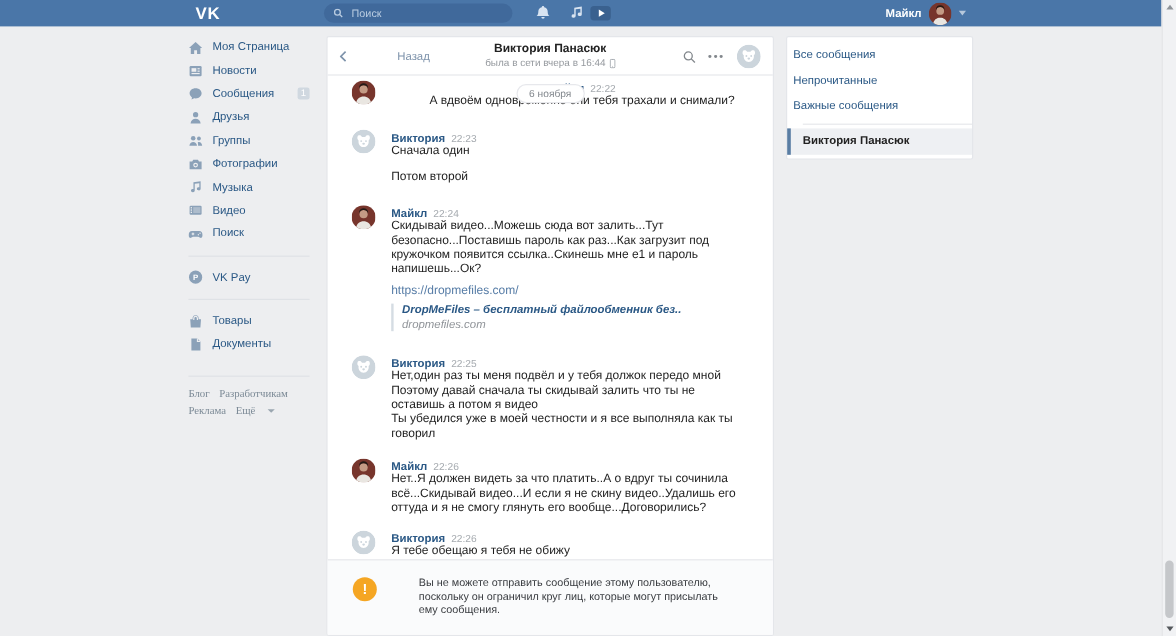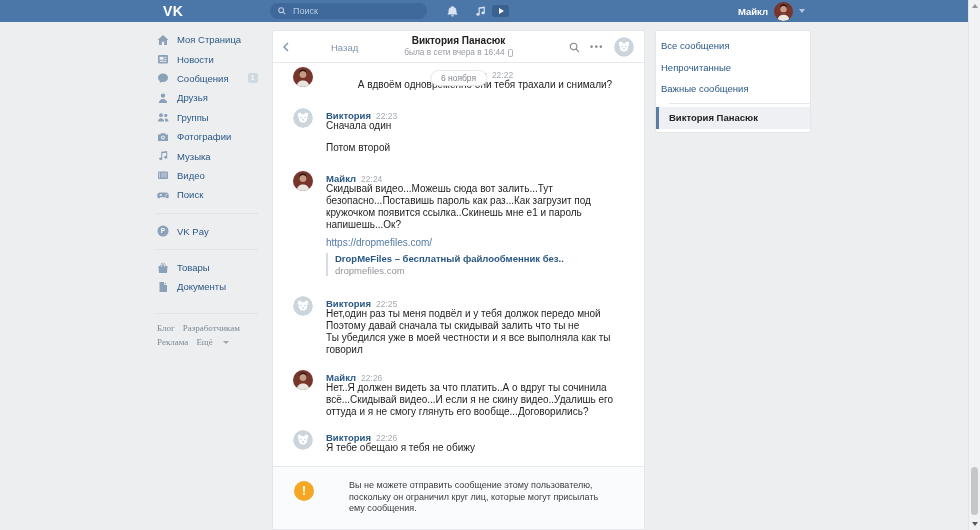--- a/index.html
+++ b/index.html
@@ -48,21 +48,21 @@
   .messages { position:relative; height:403px; overflow:hidden; }
   .date-pill { position:absolute; top:7px; left:50%; transform:translateX(-50%); background:#fff; border:1px solid #e7e8ec; border-radius:9px; padding:2px 10px; font-size:8.5px; color:#81868c; z-index:2; white-space:nowrap; }
   .grp { position:relative; padding-left:53px; }
   .grp .gav { position:absolute; left:20px; top:0; width:20px; height:20px; }
   .ghead { height:12px; line-height:12px; white-space:nowrap; }
   .gname { font-size:9.5px; font-weight:700; color:#2a5885; }
   .gtime { font-size:8.5px; color:#a6abb0; margin-left:5px; }
   .mline { font-size:10px; line-height:12px; color:#1e1e1e; white-space:nowrap; }
   .para-gap { margin-top:10px; }
   .mlink { font-size:10px; line-height:12px; color:#567ca6; margin-top:6px; white-space:nowrap; cursor:pointer; }
-  .attach { margin-top:4px; border-left:2px solid #d5dce3; padding-left:7px; cursor:pointer; }
+  .attach { margin-top:4px; border-left:2px solid #d5dce3; padding-left:7px; cursor:pointer;font-style:italic; }
   .att-title { font-size:9.5px; line-height:11.5px; font-weight:700; color:#2a5885; white-space:nowrap; }
   .att-domain { font-size:9.5px; line-height:11.5px; color:#909499; white-space:nowrap; }
   .mt17 { margin-top:17px; } .mt20 { margin-top:20px; } .mt14 { margin-top:14px; } .mt12 { margin-top:12px; } .mt4 { margin-top:4px;text-align:center; }
 
   .notice { position:absolute; left:0; right:0; bottom:0; height:63px; background:#fafbfc; border-top:1px solid #e7e8ec; }
   .warn { position:absolute; left:21px; top:14px; width:20px; height:20px; border-radius:50%; background:#f5a623; color:#fff; font-weight:800; font-size:12px; text-align:center; line-height:20px; }
   .notice-text { position:absolute; left:76px; top:13px; font-size:9px; line-height:11.5px; color:#393c40; }
 
   
   .rpanel { position:absolute; left:655px; top:30px; width:156px; height:103px; background:#fff; border:1px solid #e4e6ea; border-radius:2px; padding-top:4px; }
@@ -341,20 +341,21 @@
             <circle cx="10" cy="10" r="10" fill="#ccd5dc"></circle>
             <path fill="#fff" d="M5.2 5.2 C6.8 4.4 8 4.8 8.6 6.2 L11.4 6.2 C12 4.8 13.2 4.4 14.8 5.2 C15.6 6.8 15.2 8.2 14.2 9 C14.6 12.2 12.8 14.6 10 14.6 C7.2 14.6 5.4 12.2 5.8 9 C4.8 8.2 4.4 6.8 5.2 5.2 Z"></path>
             <circle cx="8" cy="9.6" r="0.8" fill="#ccd5dc"></circle>
             <circle cx="12" cy="9.6" r="0.8" fill="#ccd5dc"></circle>
             <ellipse cx="10" cy="11.8" rx="1.1" ry="0.9" fill="#ccd5dc"></ellipse>
           </svg>
         </span>
       <div class="ghead"><span class="gname">Виктория</span><span class="gtime">22:25</span></div>
       <div class="mline">Нет,один раз ты меня подвёл и у тебя должок передо мной</div>
       <div class="mline">Поэтому давай сначала ты скидывай залить что ты не</div>
+      <div class="mline">оставишь а потом я видео</div>
       <div class="mline">Ты убедился уже в моей честности и я все выполняла как ты</div>
       <div class="mline">говорил</div>
     </div>
 
     <div class="grp mt14">
       <span class="av gav">
           <svg viewBox="0 0 20 20">
             <rect width="20" height="20" fill="#77352c"></rect>
             <circle cx="10" cy="7.5" r="3.4" fill="#c49b85"></circle>
             <path d="M6.3 7 A3.8 3.8 0 0 1 13.7 7 L13.7 5.4 A3.8 3.8 0 0 0 6.3 5.4 Z" fill="#241a16"></path>

